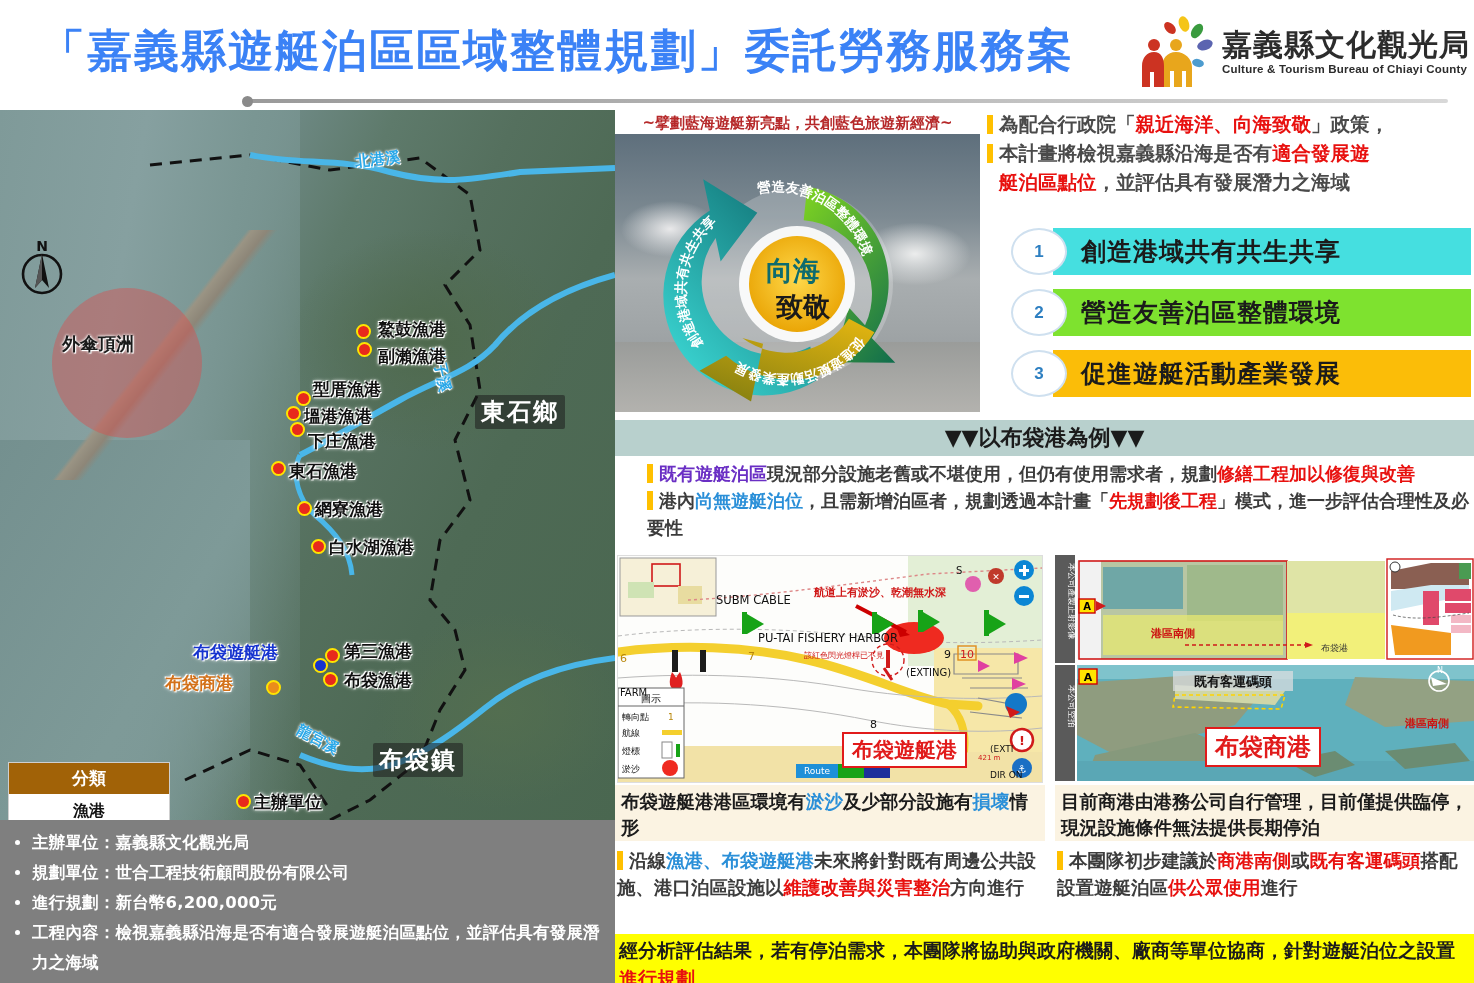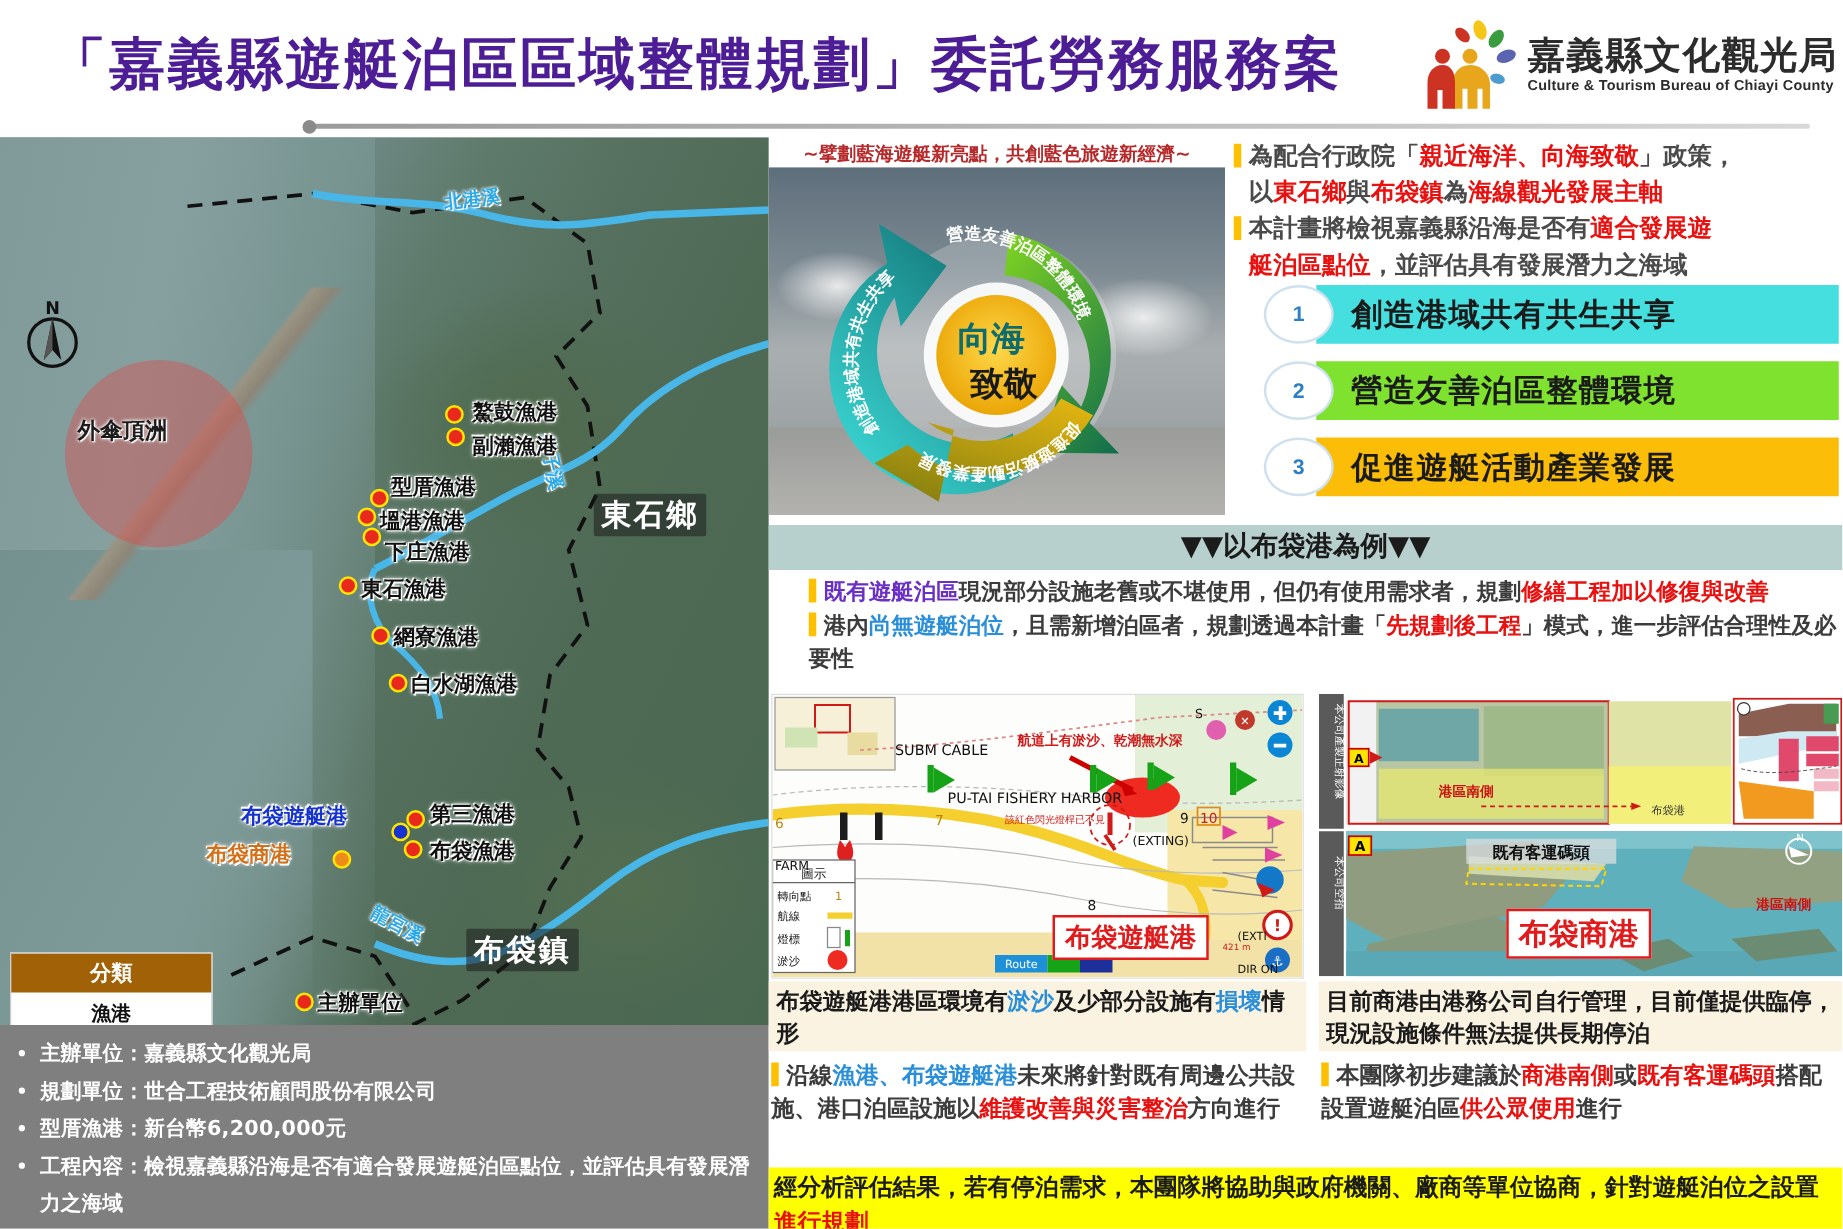--- a/index.html
+++ b/index.html
@@ -10,21 +10,21 @@
     font-family:"Liberation Sans","DejaVu Sans",sans-serif;
     position:relative;
   }
   .page{position:relative;width:1474px;height:983px;}
 
   
   .header{position:absolute;left:0;top:0;width:1474px;height:110px;background:#fff;}
   .header-title{
     position:absolute;left:40px;top:16px;width:1070px;height:70px;
     font-family:"DejaVu Serif","Liberation Serif",serif;
-    font-size:45px;font-weight:700;color:#4c1d95;letter-spacing:2px;
+    font-size:45px;font-weight:700;color:#3b82f6;letter-spacing:2px;
     line-height:70px;white-space:nowrap;
   }
   .logo-wrap{position:absolute;left:1140px;top:12px;width:330px;height:80px;display:flex;align-items:center;}
   .logo-mark{width:76px;height:74px;position:relative;flex:none;}
   .logo-text{margin-left:6px;}
   .logo-cn{font-size:30px;font-weight:700;color:#2c2c2c;letter-spacing:1px;line-height:34px;
     font-family:"DejaVu Sans","Liberation Sans",sans-serif;}
   .logo-en{font-size:11.5px;font-weight:700;color:#2c2c2c;letter-spacing:.2px;line-height:14px;}
   .header-rule{position:absolute;left:248px;top:99px;width:1200px;height:4px;
     background:linear-gradient(to right,#9a9a9a,#d8d8d8);border-radius:2px;}
@@ -274,21 +274,21 @@
         <div>漁港</div>
 
       </div>
     </div>
   </div>
 
   <div class="info">
     <ul>
       <li>主辦單位：嘉義縣文化觀光局</li>
       <li>規劃單位：世合工程技術顧問股份有限公司</li>
-      <li>型厝漁港：新台幣6,200,000元</li>
+      <li>進行規劃：新台幣6,200,000元</li>
       <li>工程內容：檢視嘉義縣沿海是否有適合發展遊艇泊區點位，並評估具有發展潛力之海域</li>
     </ul>
   </div>
 
   <div class="right">
 
     <div class="tagline">~擘劃藍海遊艇新亮點，共創藍色旅遊新經濟~</div>
 
     <div class="cycle">
       <div class="cycle-photo"></div>
@@ -336,23 +336,20 @@
         <text font-size="13.5" font-weight="700" fill="#ffffff" font-family="DejaVu Sans, sans-serif">
           <textPath href="#arcGold" startOffset="2%">促進遊艇活動產業發展</textPath>
         </text>
       </svg>
     </div>
 
     <div class="intro">
       <div class="intro-line">
         <span class="bl"></span><span>為配合行政院「</span><span class="r">親近海洋、向海致敬</span><span>」政策，</span>
       </div>
-      <div class="intro-line" style="padding-left:12px;">
-        <span>以</span><span class="r">東石鄉</span><span>與</span><span class="r">布袋鎮</span><span>為</span><span class="r">海線觀光發展主軸</span>
-      </div>
       <div class="intro-line">
         <span class="bl"></span><span>本計畫將檢視嘉義縣沿海是否有</span><span class="r">適合發展遊</span>
       </div>
       <div class="intro-line" style="padding-left:12px;">
         <span class="r">艇泊區點位</span><span>，並評估具有發展潛力之海域</span>
       </div>
     </div>
 
     <div class="goals">
       <div class="goal g1">

